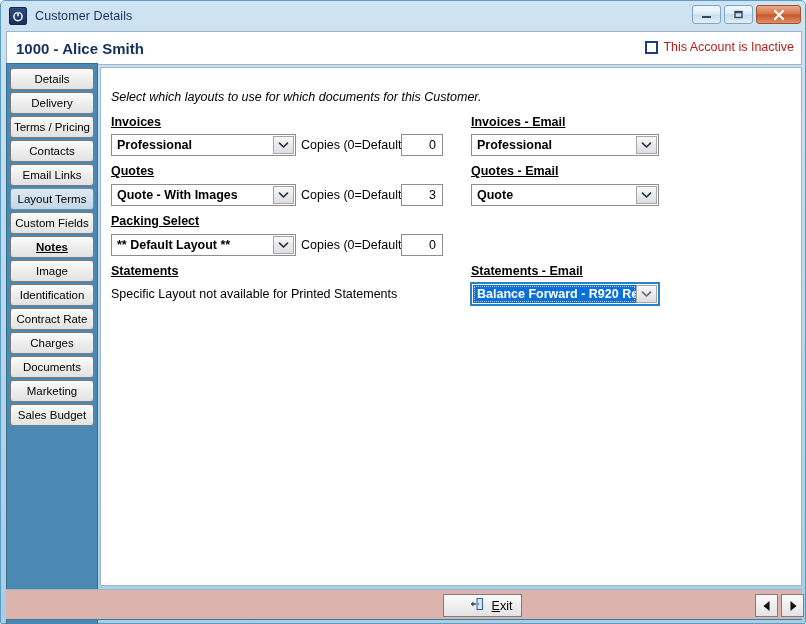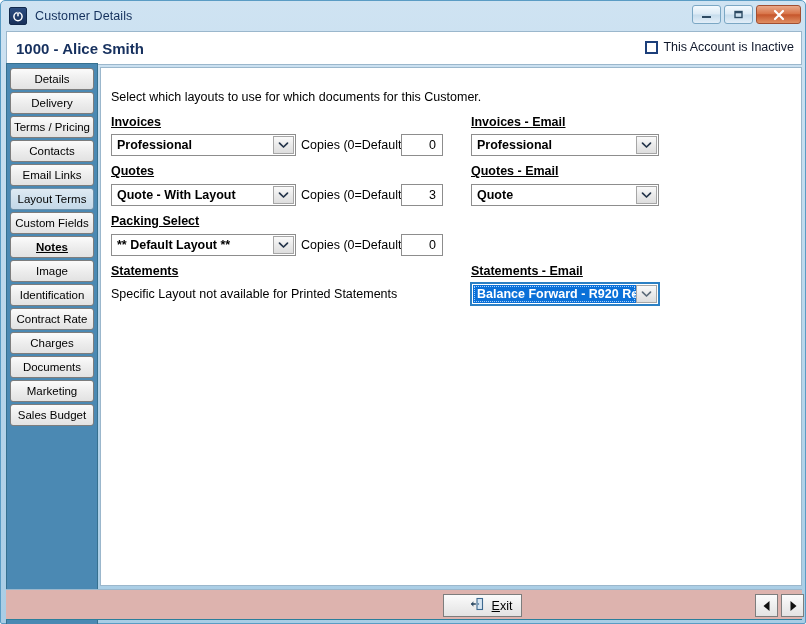--- a/index.html
+++ b/index.html
@@ -98,21 +98,21 @@
   #inactive-box {
     width: 13px; height: 13px;
     box-sizing: border-box;
     border: 2px solid #1c3f7a;
     background: #ffffff;
     margin-right: 5px;
     cursor: default;
   }
   #inactive-label {
     font-size: 12.5px;
-    color: #0f172a;
+    color: #b91c1c;
   }
 
   
   #sidebar {
     position: absolute;
     left: 5px; top: 62px;
     width: 92px; height: 604px;
     box-sizing: border-box;
     background: #4b89b3;
     border: 1px solid #36708f;
@@ -163,20 +163,21 @@
     box-sizing: border-box;
     background: #ffffff;
     border: 1px solid #9bb7cc;
   }
   #intro {
     position: absolute;
     left: 10px; top: 22px;
     font-size: 12.5px;
     color: #000000;
     white-space: nowrap;
+    font-style: italic;
   }
 
   .group-label {
     position: absolute;
     font-size: 12.5px;
     font-weight: bold;
     color: #000000;
     text-decoration: underline;
     white-space: nowrap;
   }
@@ -398,21 +399,21 @@
         <svg width="11" height="8" viewBox="0 0 11 8">
             <path d="M1.5 2.2 L5.5 6 L9.5 2.2" fill="none" stroke="#23344a" stroke-width="1.7" stroke-linecap="round" stroke-linejoin="round"></path>
           </svg>
       </div>
     </div>
     <div class="copies-label" style="left:200px; top:70px;">Copies (0=Default)</div>
     <div class="copies-input" style="left:300px; top:66px;">0</div>
 
     <div class="group-label" style="left:10px; top:96px;">Quotes</div>
     <div class="combo" style="left:10px; top:116px; width:185px;">
-      <div class="combo-text">Quote - With Layout</div>
+      <div class="combo-text">Quote - With Images</div>
       <div class="combo-arrow">
         <svg width="11" height="8" viewBox="0 0 11 8">
             <path d="M1.5 2.2 L5.5 6 L9.5 2.2" fill="none" stroke="#23344a" stroke-width="1.7" stroke-linecap="round" stroke-linejoin="round"></path>
           </svg>
       </div>
     </div>
     <div class="copies-label" style="left:200px; top:120px;">Copies (0=Default)</div>
     <div class="copies-input" style="left:300px; top:116px;">3</div>
 
     <div class="group-label" style="left:10px; top:146px;">Packing Select</div>

